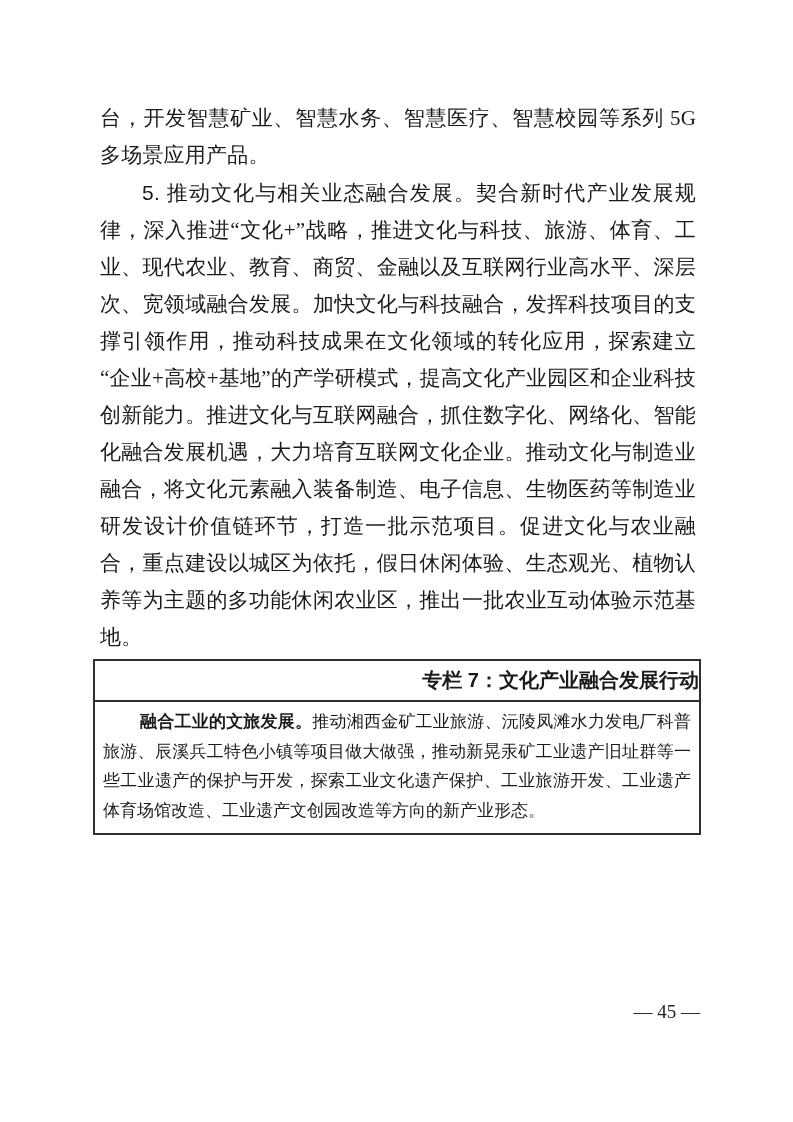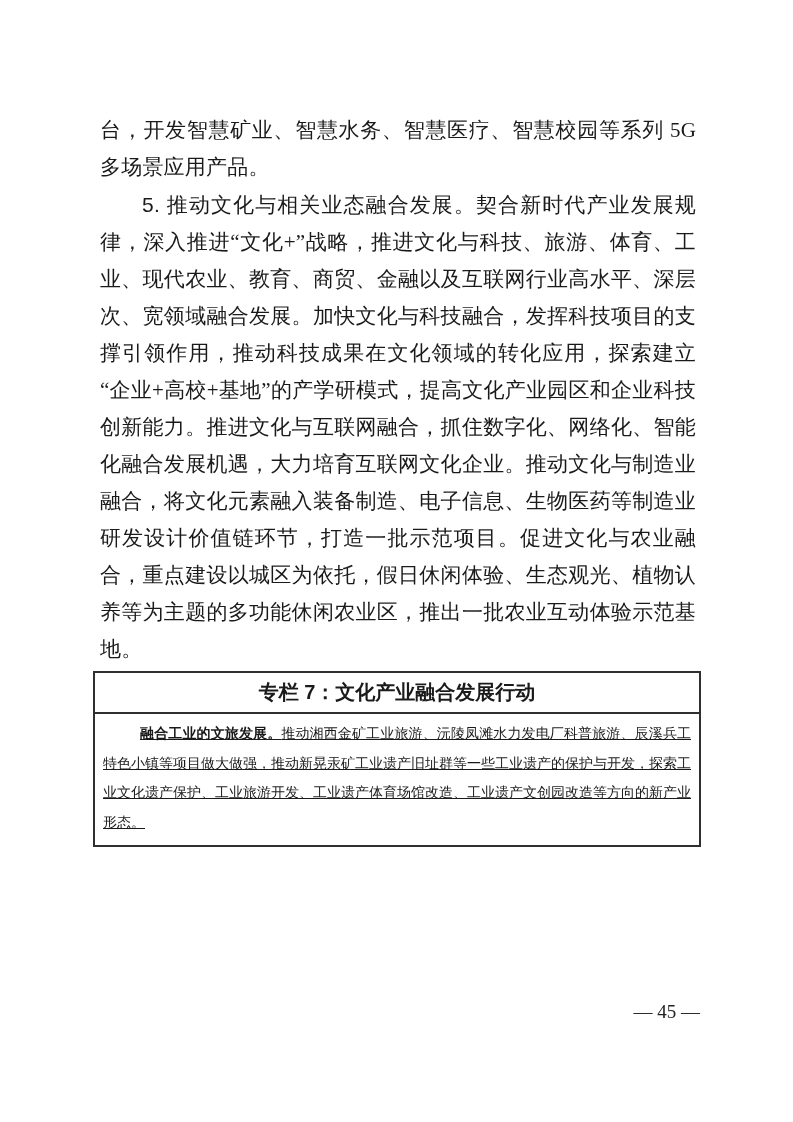--- a/index.html
+++ b/index.html
@@ -10,22 +10,21 @@
     background: #ffffff;
     color: #1a1a1a;
     font-family: "Liberation Serif", serif;
     overflow: hidden;
   }
   .content {
     position: absolute;
     left: 100px;
     top: 0;
     width: 596px;
-    padding-top: 68px;
-    margin-top: 44px;
+    padding-top: 100px;
   }
   .para {
     margin: 0;
     font-size: 21px;
     line-height: 37px;
     text-align: justify;
     text-justify: inter-character;
     letter-spacing: 0.2px;
   }
   .para.indent { text-indent: 42px; }
@@ -36,39 +35,38 @@
   .callout-box {
     box-sizing: border-box;
     margin-left: -7px;
     margin-top: 3px;
     width: 608px;
     border: 2px solid #2f2f2f;
     background: #ffffff;
   }
   .callout-box .box-title {
     border-bottom: 2px solid #2f2f2f;
-    text-align: center;
+    text-align: right;
     font-family: "Liberation Sans", sans-serif;
     font-weight: bold;
     font-size: 20px;
     line-height: 39px;
     height: 39px;
     overflow: hidden;
   }
   .callout-box .box-body {
     padding: 5px 8px 8px 8px;
   }
   .box-para {
     margin: 0;
-    font-size: 14px;
+    font-size: 17px;
     line-height: 29.5px;
     text-align: justify;
     text-justify: inter-character;
     text-indent: 37px;
-    text-decoration: underline;
   }
   .box-para .box-lead { font-weight: bold; }
   .page-footer {
     position: absolute;
     top: 1000px;
     right: 93px;
     font-size: 19px;
     line-height: 24px;
     color: #222222;
     font-family: "Liberation Serif", serif;

